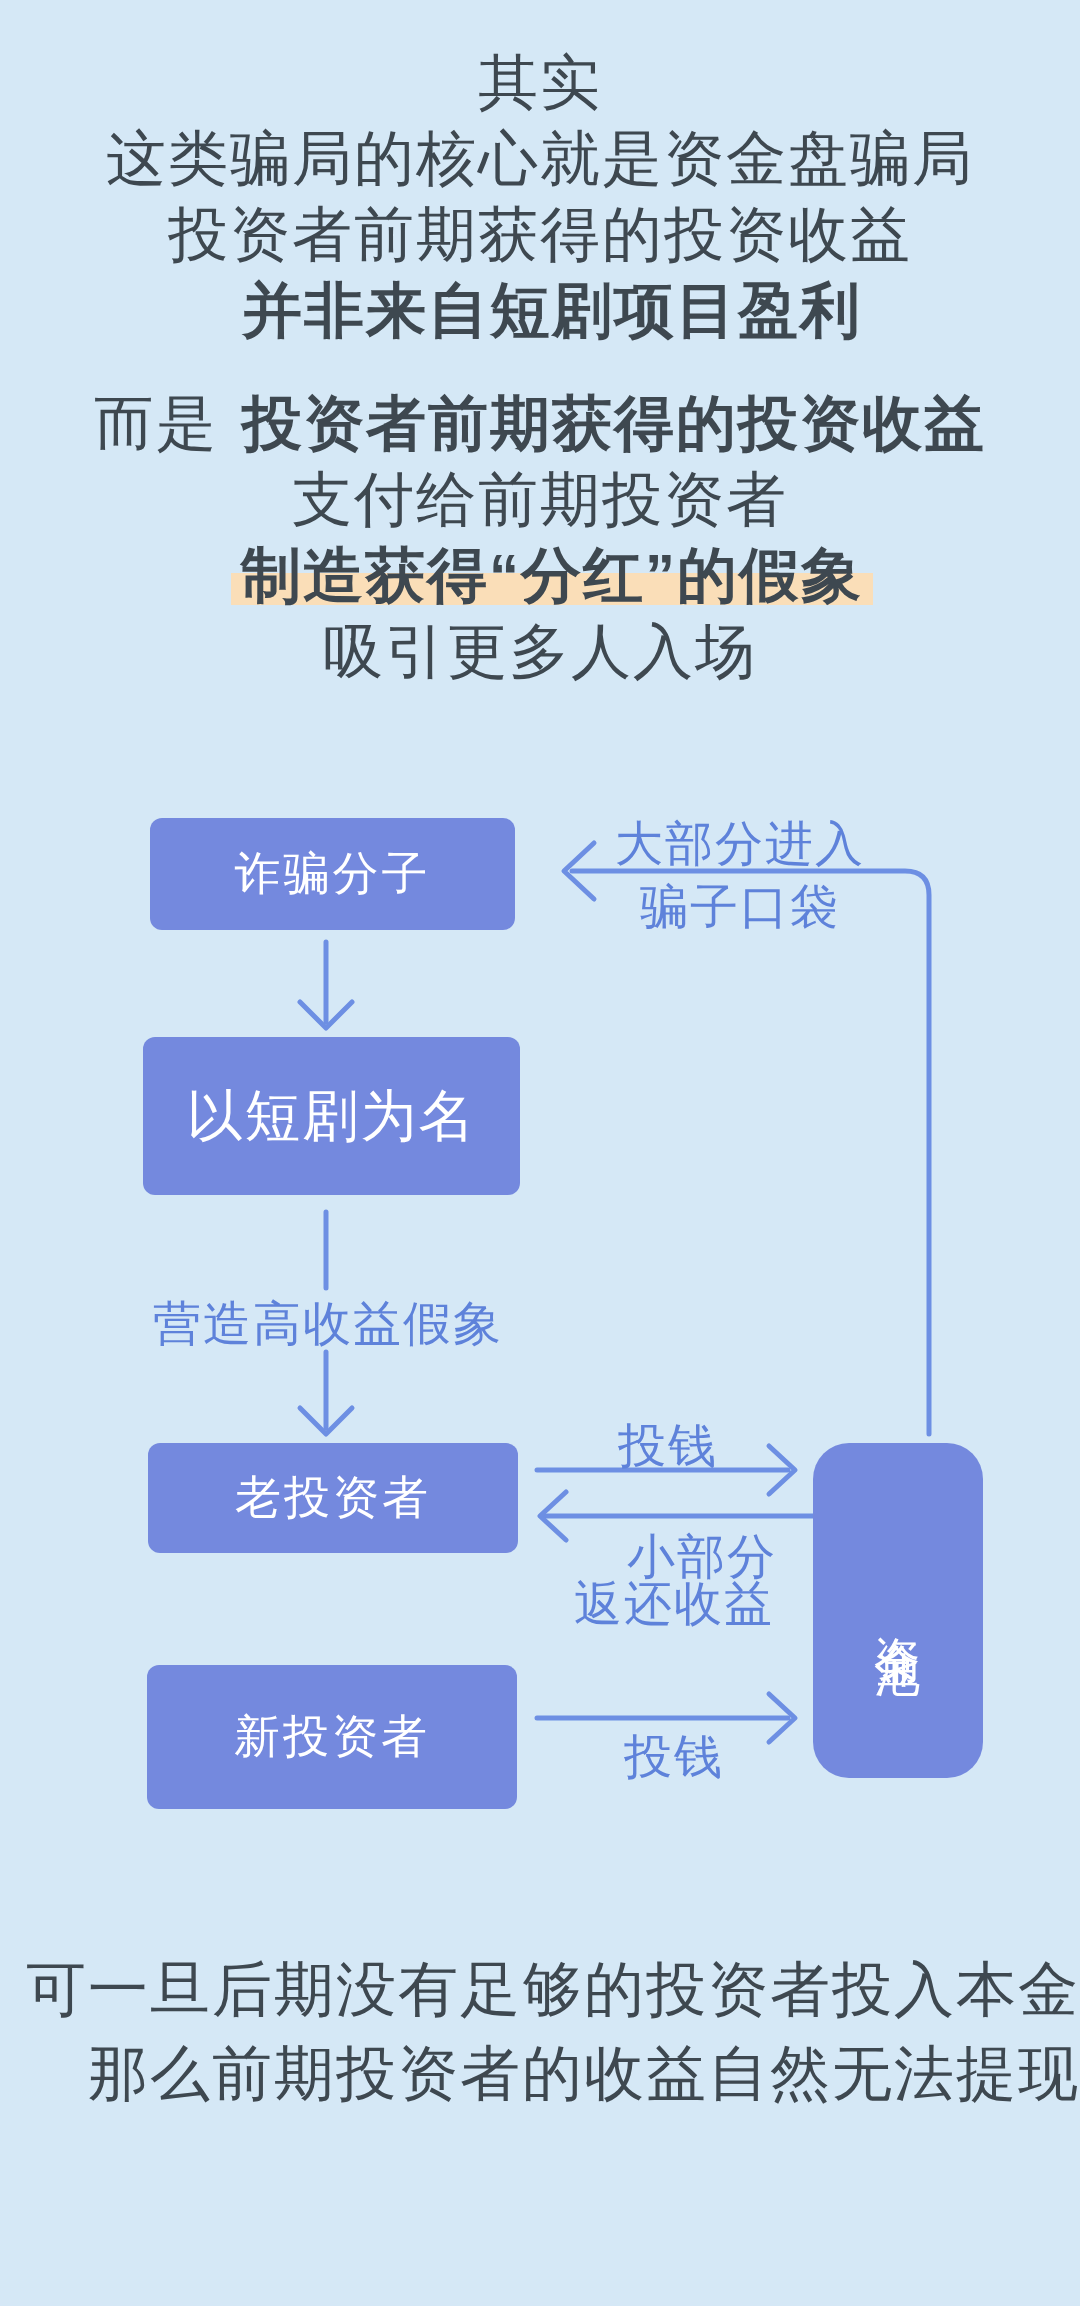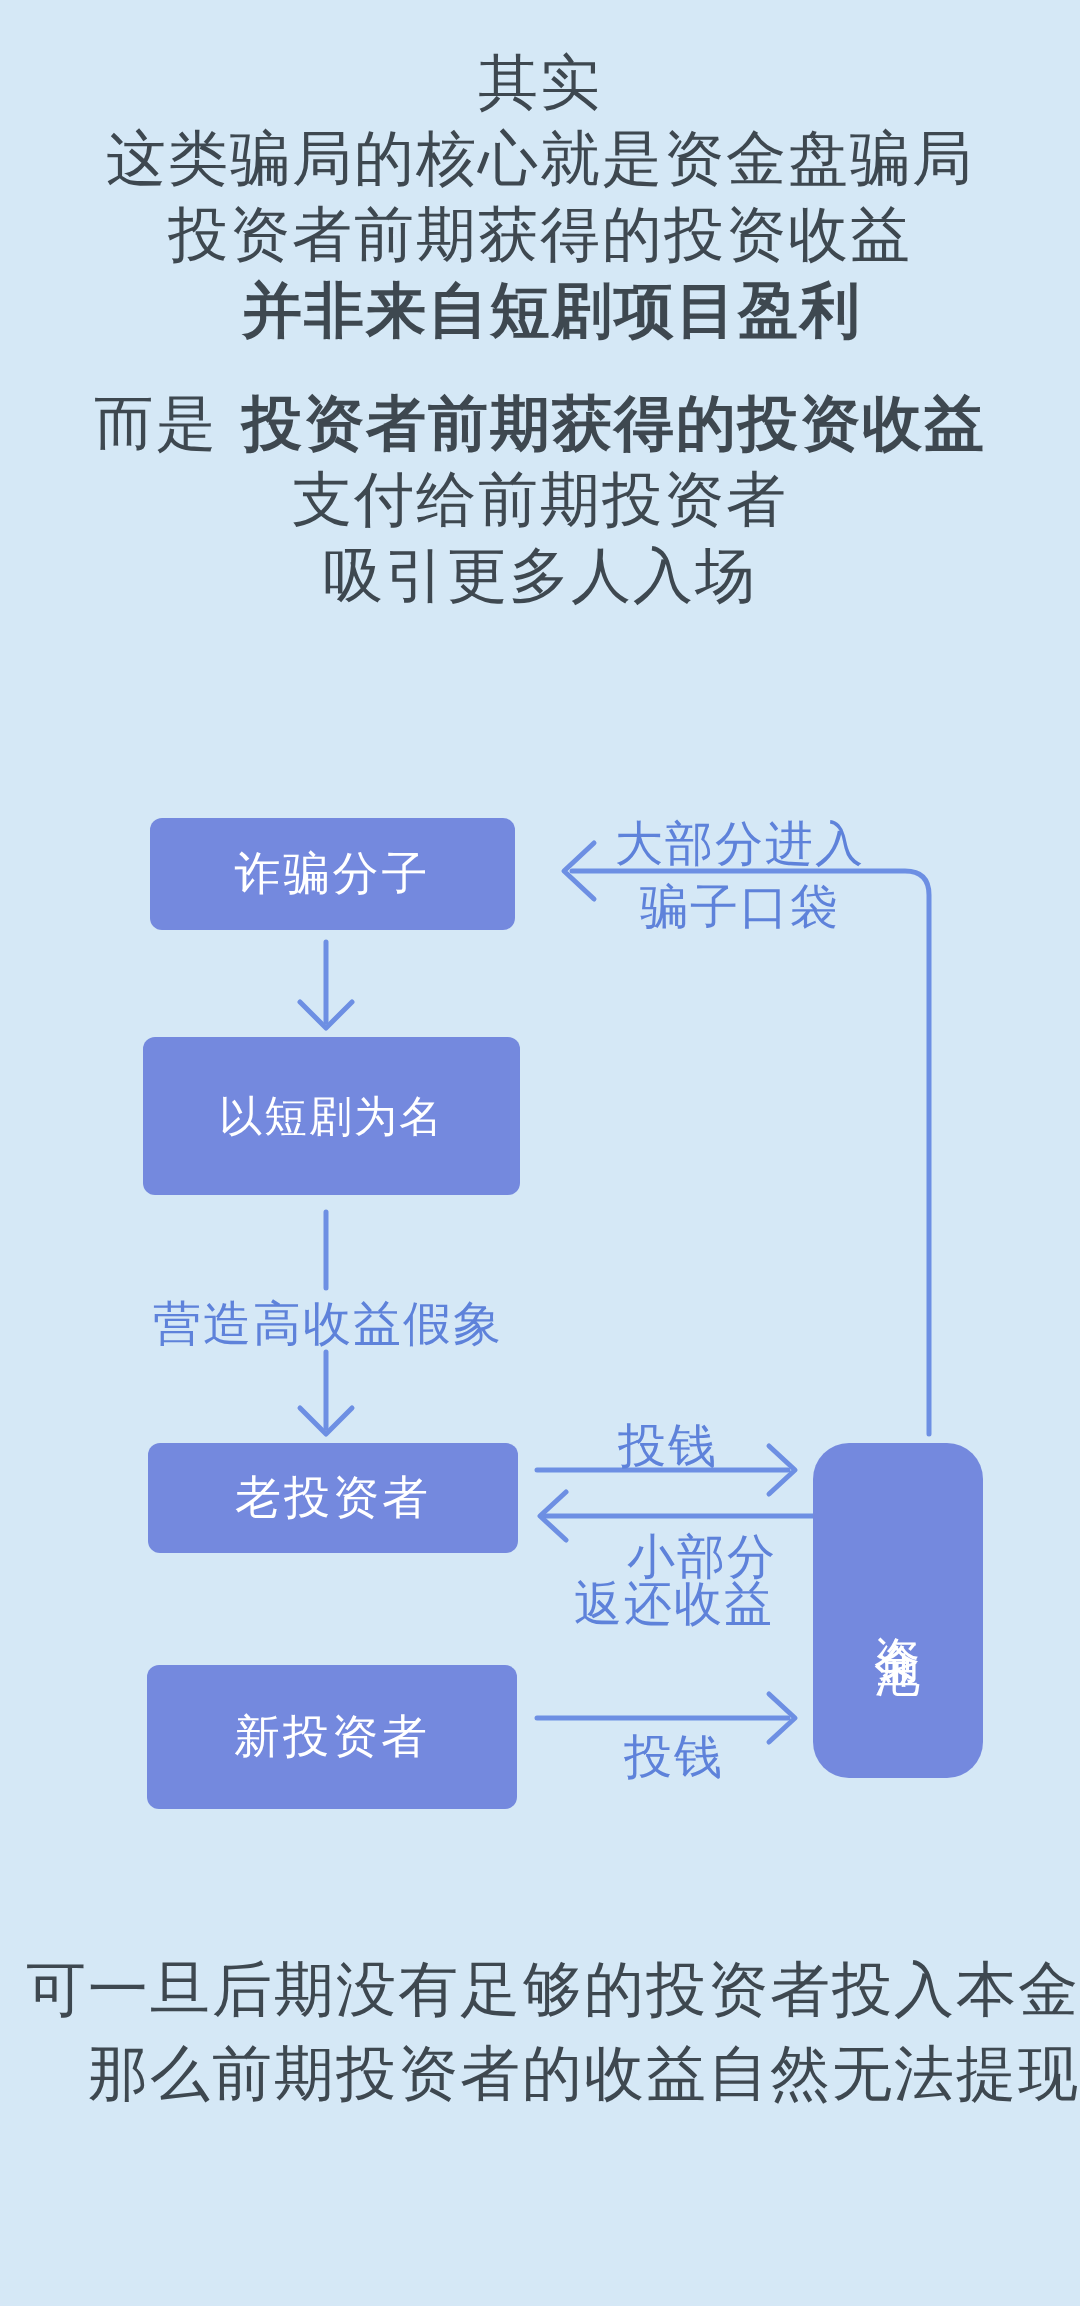--- a/index.html
+++ b/index.html
@@ -38,21 +38,21 @@
     position:absolute;
     background:var(--box-blue);
     border-radius:12px;
     color:var(--box-text);
     display:flex;flex-direction:column;
     align-items:center;justify-content:center;
     font-size:46px;font-weight:500;letter-spacing:3px;
     text-align:center;
     white-space:nowrap;
   }
-  .flowbox .line2{font-size:43px;line-height:56px;letter-spacing:2px;}
+  .flowbox .line2{font-size:56px;line-height:56px;letter-spacing:2px;}
   .pool{
     border-radius:36px;
     writing-mode:vertical-rl;
     text-orientation:upright;
     letter-spacing:8px;
     font-size:46px;
   }
   .edge-label{
     position:absolute;
     color:var(--label-blue);
@@ -81,20 +81,21 @@
   <div class="textblock" style="top:45px;">
     <div>其实</div>
     <div>这类骗局的核心就是资金盘骗局</div>
     <div>投资者前期获得的投资收益</div>
     <div class="bold">并非来自短剧项目盈利</div>
   </div>
 
   <div class="textblock" style="top:386px;">
     <div><span>而是</span><span class="bold">投资者前期获得的投资收益</span></div>
     <div>支付给前期投资者</div>
+    <div><span class="bold hl">制造获得“分红”的假象</span></div>
     <div>吸引更多人入场</div>
   </div>
 
   <svg class="arrows" width="1080" height="2306" viewBox="0 0 1080 2306">
 
     <path d="M 326 942 L 326 1022"></path>
     <path d="M 300 1002 L 326 1028 L 352 1002"></path>
 
     <path d="M 326 1212 L 326 1288"></path>
     <path d="M 326 1352 L 326 1428"></path>

